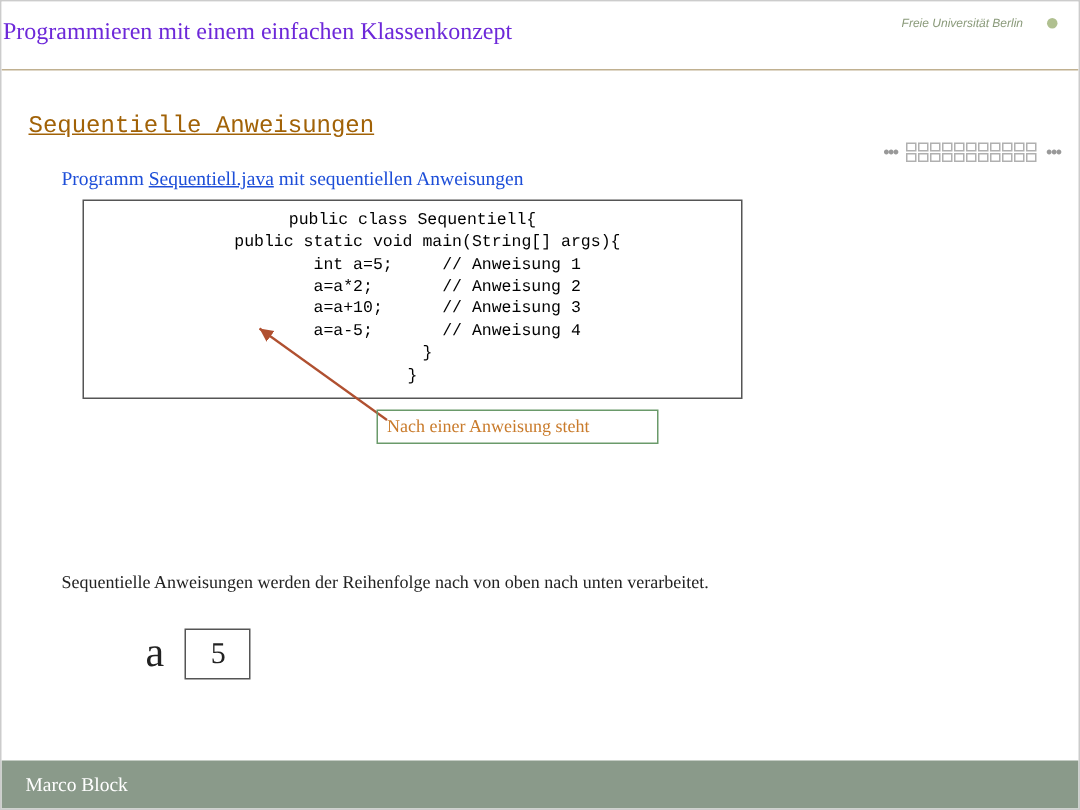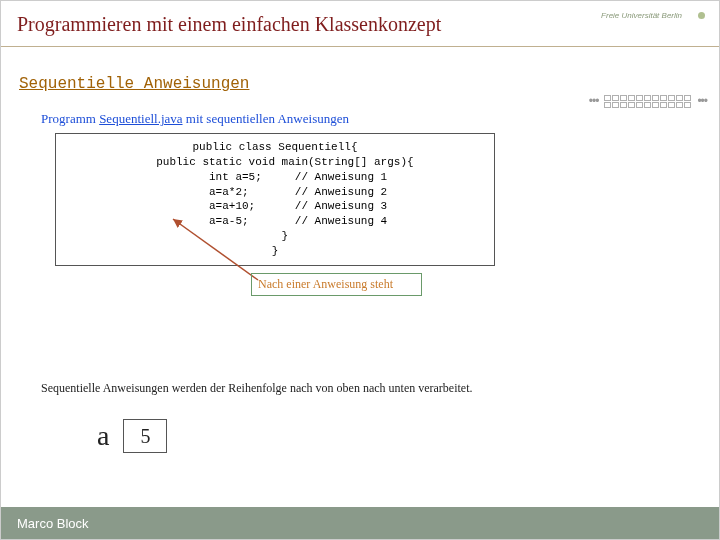--- a/index.html
+++ b/index.html
@@ -6,22 +6,22 @@
   body { font-family: Arial, sans-serif; background: #fff; }
   .slide {
     width: 720px; height: 540px; position: relative;
     border: 1px solid #ccc; background: #fff; overflow: hidden;
   }
   .header {
     position: relative; height: 46px; border-bottom: 1px solid #c0b090;
     background: #fff;
   }
   .header-title {
-    font-family: "Times New Roman", serif; font-size: 20px;
-    color: #7f1d1d; padding: 12px 0 0 16px;
+    font-family: "Times New Roman", serif; font-size: 16px;
+    color: #6d28d9; padding: 12px 0 0 1px;
   }
   .header-logo {
     position: absolute; right: 14px; top: 10px; font-size: 8px;
     color: #8a9a7a; font-style: italic; display: flex; align-items: center; gap: 16px;
   }
   .logo-dot { width: 7px; height: 7px; border-radius: 50%; background: #b0c090; }
   .section-title {
     font-family: Liberation Mono, monospace; font-size: 16px;
     text-decoration: underline; color: #a16207; margin: 28px 0 0 18px;
   }
@@ -38,21 +38,21 @@
     margin: 18px 0 0 40px;
   }
   .prog-desc .u { text-decoration: underline; }
   .code-box {
     margin: 6px 0 0 54px; width: 440px; border: 1px solid #555;
     padding: 6px 10px; font-family: "Courier New", monospace;
     font-size: 11px; white-space: pre; line-height: 1.35; text-align: center;
   }
   .arrow-svg { position: absolute; left: 162px; top: 214px; pointer-events: none; }
   .annotation {
-    position: absolute; left: 250px; top: 272px; width: 171px;
+    position: absolute; left: 250px; top: 272px; width: 188px;
     border: 1px solid #6a9a6a; padding: 3px 6px;
     font-family: "Times New Roman", serif; font-size: 12px; color: #c97b2b;
   }
   .body-text {
     font-family: "Times New Roman", serif; font-size: 12px; color: #222;
     margin: 115px 0 0 40px;
   }
   .var-box {
     position: absolute; left: 96px; top: 418px; display: flex; align-items: center;
     gap: 14px;
@@ -60,21 +60,21 @@
   .var-name { font-family: "Times New Roman", serif; font-size: 28px; color: #222; }
   .val-cell {
     border: 1px solid #555; width: 44px; height: 34px; display: flex;
     align-items: center; justify-content: center;
     font-family: "Times New Roman", serif; font-size: 20px; color: #222;
   }
   .footer {
     position: absolute; bottom: 0; left: 0; right: 0; height: 28px;
     background: #8a9a8a; display: flex; justify-content: space-between;
     align-items: center; padding: 16px 16px;
-    font-family: Liberation Sans, sans-serif; font-size: 13px; color: #fff;
+    font-family: Liberation Serif, serif; font-size: 13px; color: #fff;
   }
 </style>
 </head>
 <body>
 
 <div class="slide">
 
   <div class="header">
     <div class="header-title">Programmieren mit einem einfachen Klassenkonzept</div>
     <div class="header-logo">

